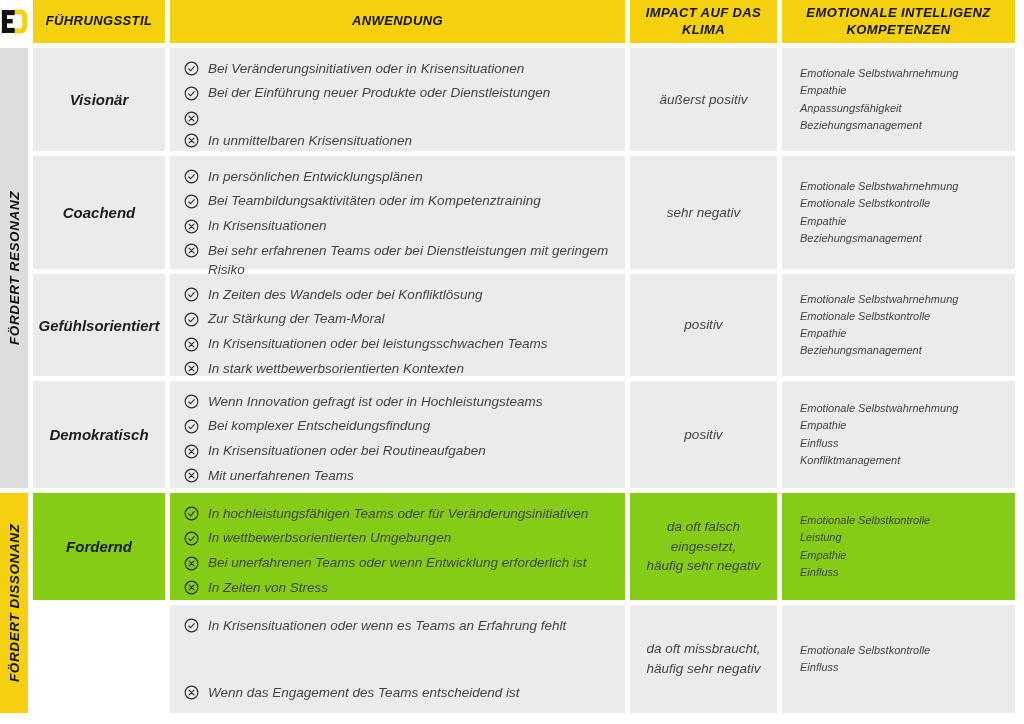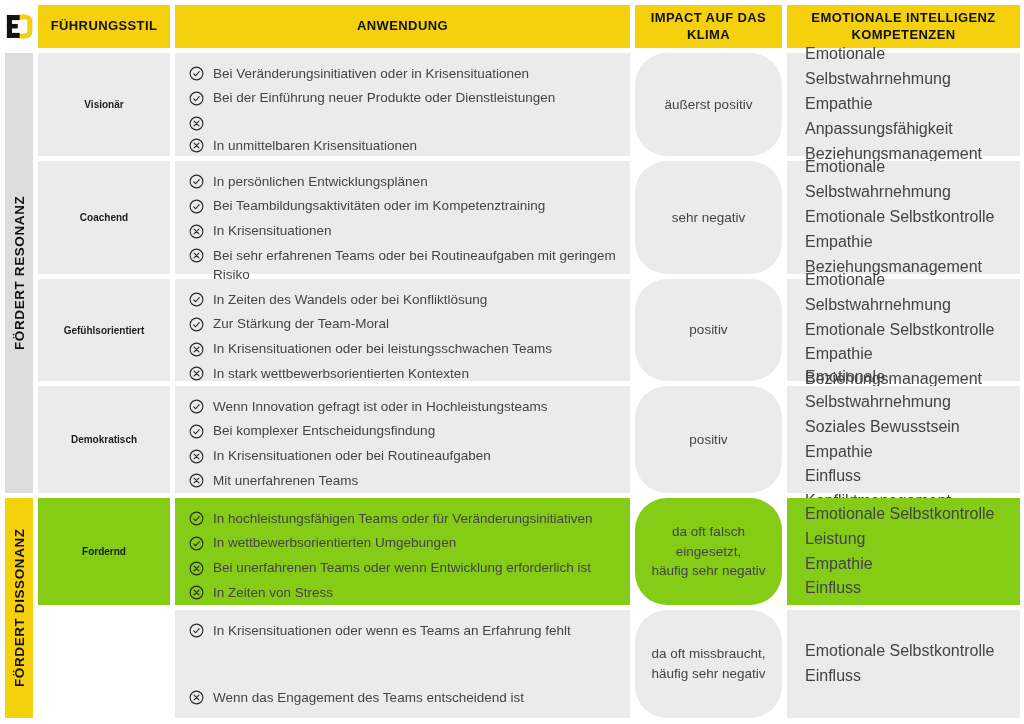--- a/index.html
+++ b/index.html
@@ -3,26 +3,26 @@
 <meta charset="utf-8">
 <style>
   * { margin: 0; padding: 0; box-sizing: border-box; }
   html, body { background: #fff; }
   body {
     font-family: "Liberation Sans", "DejaVu Sans", sans-serif;
     width: 1024px; height: 724px; overflow: hidden;
   }
   .sheet {
     width: 1024px; height: 724px;
-    padding: 5px;
     display: grid;
     grid-template-columns: 28px 132px 455px 147px 233px;
     grid-template-rows: 43px 103px 113px 102px 107px 107px 108px;
     gap: 5px;
     background: #fff;
+    font-style: italic;
   }
   
   .logo-cell {
     grid-column: 1; grid-row: 1;
     display: flex; align-items: center; justify-content: flex-start;
     overflow: visible; background: #fff;
   }
   .logo-cell svg { width: 40px; height: 41px; }
   .head {
     background: #F5D10D;
@@ -45,48 +45,48 @@
     color: #111; text-transform: uppercase;
     text-align: center;
   }
   .strip-resonanz { grid-column: 1; grid-row: 2 / 6; background: #DDDDDD; }
   .strip-dissonanz { grid-column: 1; grid-row: 6 / 8; background: #F5D10D; }
   
   .cell { background: #EBEBEB; }
   .cell.hl { background: #84cc16; }
   .style-cell {
     display: flex; align-items: center; justify-content: center;
-    font-weight: bold; font-size: 10px; color: #1c1c1c;
+    font-weight: bold; font-size: 15px; color: #1c1c1c;
     text-align: right; padding: 4px 8px;
   }
   .anwendung-cell {
     display: flex; flex-direction: column; justify-content: space-between;
     padding: 8px 14px 8px 14px;
   }
   .item {
     display: flex; align-items: flex-start;
     margin: 2.6px 0;
     font-size: 13.5px; color: #444; line-height: 1.45;
   }
   .item .icon {
     flex: 0 0 15px; width: 15px; height: 15px;
     margin: 2.5px 9px 0 0;
   }
   .item .icon svg { width: 15px; height: 15px; display: block; }
   .impact-cell {
     display: flex; align-items: center; justify-content: center;
     font-size: 13.5px; color: #444; text-align: center;
-    white-space: pre-line; line-height: 1.45; padding: 4px 10px; border-radius: 32px;
+    white-space: pre-line; line-height: 1.45; padding: 4px 10px;
   }
   .komp-cell {
     display: flex; flex-direction: column; justify-content: center;
     padding: 8px 10px 8px 18px;
   }
   .komp-item {
-    font-size: 16px; color: #444; line-height: 1.56;
+    font-size: 11px; color: #444; line-height: 1.56;
   }
 </style>
 </head>
 <body>
 
 <div class="sheet">
 
   <div class="logo-cell">
     <svg viewBox="0 0 44 42" aria-hidden="true">
       <path d="M21 6 h11 a7 7 0 0 1 7 7 v16 a7 7 0 0 1 -7 7 h-11" fill="none" stroke="#F5D10D" stroke-width="8"></path>
@@ -179,21 +179,21 @@
         </span>
         <span>In Krisensituationen</span>
       </div>
       <div class="item">
         <span class="icon">
           <svg viewBox="0 0 16 16">
             <circle cx="8" cy="8" r="6.8" fill="none" stroke="#2a2a2a" stroke-width="1.2"></circle>
             <path d="M5.4 5.4l5.2 5.2M10.6 5.4l-5.2 5.2" fill="none" stroke="#2a2a2a" stroke-width="1.2" stroke-linecap="round"></path>
           </svg>
         </span>
-        <span>Bei sehr erfahrenen Teams oder bei Routineaufgaben mit geringem Risiko</span>
+        <span>Bei sehr erfahrenen Teams oder bei Dienstleistungen mit geringem Risiko</span>
       </div>
     </div>
   <div class="cell impact-cell" style="grid-column:4;grid-row:3">sehr negativ</div>
   <div class="cell komp-cell" style="grid-column:5;grid-row:3">
       <div class="komp-item">Emotionale Selbstwahrnehmung</div>
       <div class="komp-item">Emotionale Selbstkontrolle</div>
       <div class="komp-item">Empathie</div>
       <div class="komp-item">Beziehungsmanagement</div>
     </div>
 
@@ -279,21 +279,20 @@
             <circle cx="8" cy="8" r="6.8" fill="none" stroke="#2a2a2a" stroke-width="1.2"></circle>
             <path d="M5.4 5.4l5.2 5.2M10.6 5.4l-5.2 5.2" fill="none" stroke="#2a2a2a" stroke-width="1.2" stroke-linecap="round"></path>
           </svg>
         </span>
         <span>Mit unerfahrenen Teams</span>
       </div>
     </div>
   <div class="cell impact-cell" style="grid-column:4;grid-row:5">positiv</div>
   <div class="cell komp-cell" style="grid-column:5;grid-row:5">
       <div class="komp-item">Emotionale Selbstwahrnehmung</div>
-      <div class="komp-item">Soziales Bewusstsein</div>
       <div class="komp-item">Empathie</div>
       <div class="komp-item">Einfluss</div>
       <div class="komp-item">Konfliktmanagement</div>
     </div>
 
   <div class="cell hl style-cell" style="grid-column:2;grid-row:6">Fordernd</div>
   <div class="cell hl anwendung-cell" style="grid-column:3;grid-row:6">
       <div class="item">
         <span class="icon">
           <svg viewBox="0 0 16 16">

